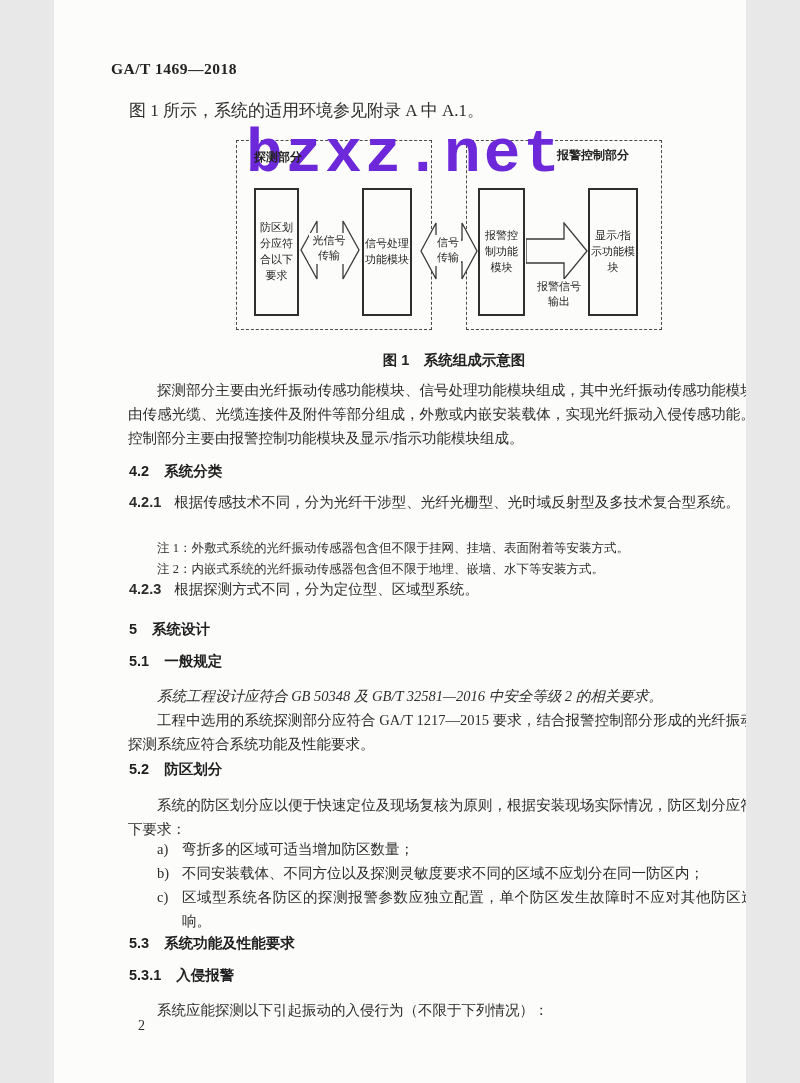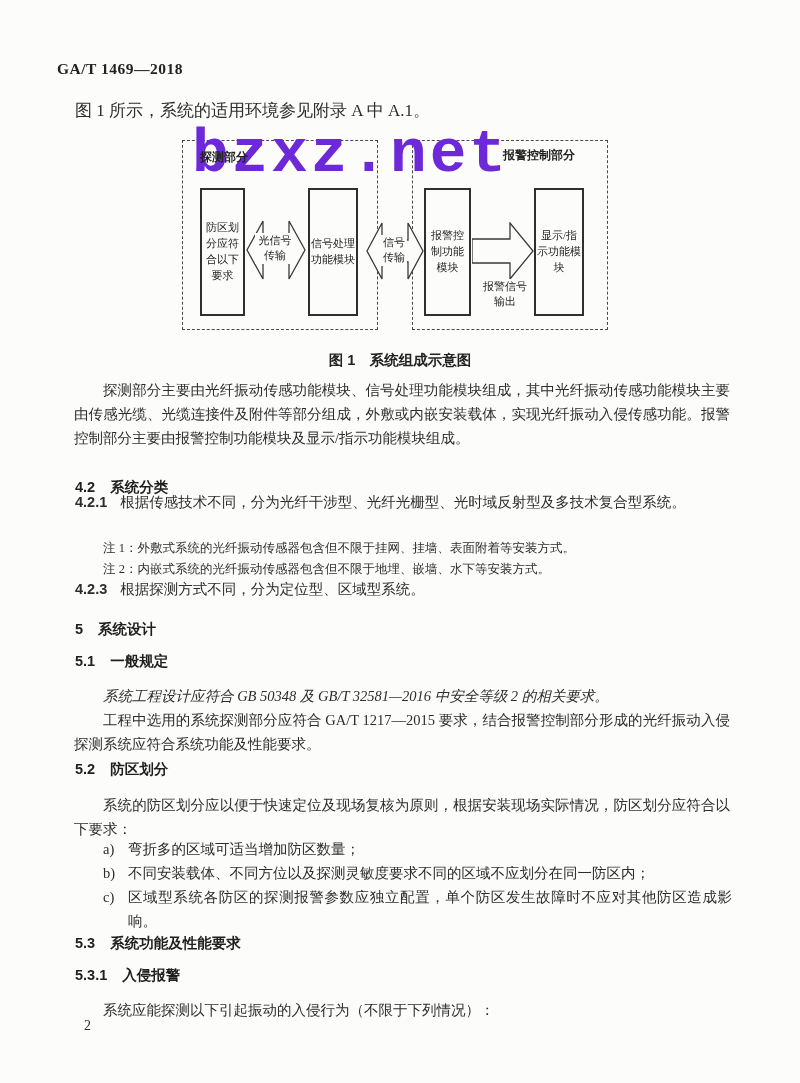--- a/index.html
+++ b/index.html
@@ -1,17 +1,17 @@
 <!DOCTYPE html>
 <html><head>
 <meta charset="utf-8">
 <style>
   html,body { margin:0; padding:0; background:#e8e8e8; }
   .page {
-    position:relative; width:800px; height:1083px; margin:0 auto;
+    position:relative; width:692px; height:1083px; margin:0 auto;
     background:#fcfcfb; color:#2d2d2d; overflow:hidden;
     font-family:"Liberation Serif", serif;
   }
   .doc-header {
     position:absolute; left:57px; top:60px;
     font-family:"Liberation Serif", serif; font-weight:bold;
     font-size:15.5px; letter-spacing:0.5px; color:#222;
   }
   .intro-line { position:absolute; left:75px; top:99px; font-size:17px; }
 
@@ -70,21 +70,21 @@
   .p511 { top:684px;font-style:italic; }
   .p512 { top:708px; }
   .p521 { top:793px; }
   .p5311{ top:998px; }
 
   .heading {
     position:absolute; left:75px; font-family:"Liberation Sans", sans-serif;
     font-weight:bold; font-size:14.5px; color:#1f1f1f; white-space:nowrap;
   }
   .heading .hnum { margin-right:15px; }
-  .h42  { top:462px;margin-top:16px; }
+  .h42  { top:462px; }
   .h5   { top:620px; }
   .h51  { top:652px; }
   .h52  { top:760px; }
   .h53  { top:934px; }
   .h531 { top:966px; }
 
   .clause { position:absolute; left:75px; width:655px; font-size:14.5px; line-height:24px; }
   .clause .cnum { font-family:"Liberation Sans", sans-serif; font-weight:bold; margin-right:13px; }
   .c421 { top:490px; }
   .c422 { top:514px; }

